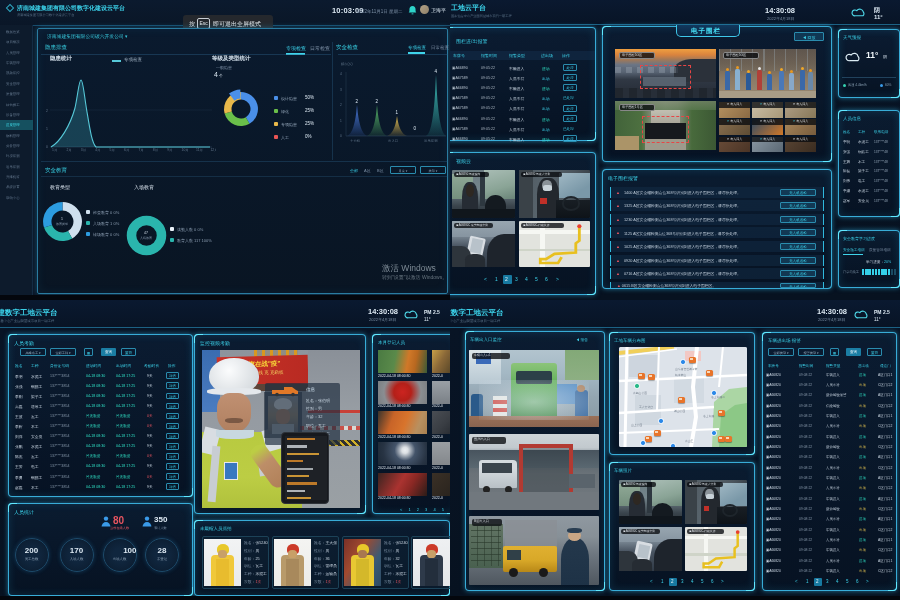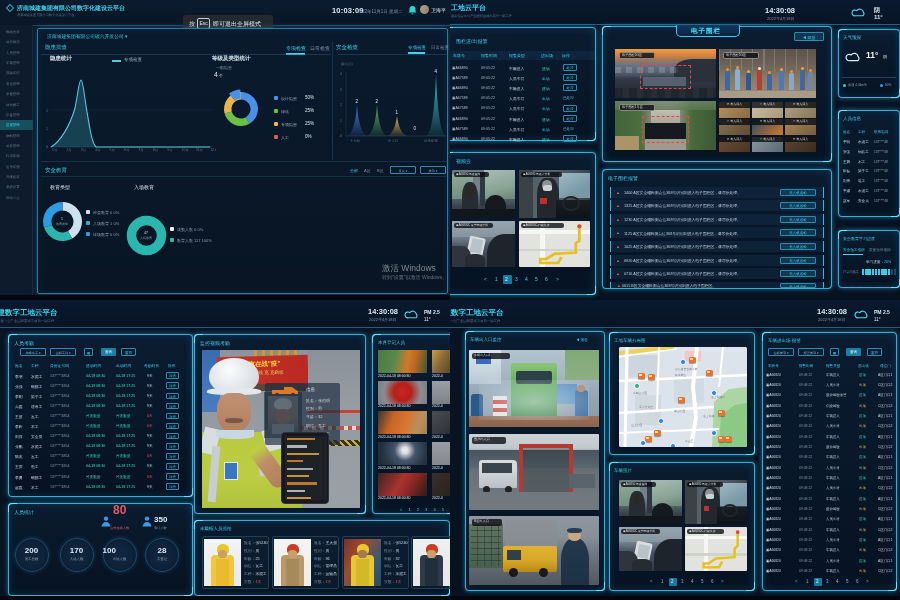--- a/index.html
+++ b/index.html
@@ -576,36 +576,36 @@
       <span style="left:86px;top:184.6px;font-size:3.6px;color:#2fe0c4;white-space:nowrap">04-18 08:30</span>
       <span style="left:116px;top:184.6px;font-size:3.6px;color:#2fe0c4;white-space:nowrap">04-18 17:25</span>
       <span style="left:147px;top:184.6px;font-size:3.6px;color:#ccd8e4">9天</span>
       <div class="bx" style="left:166px;top:183.4px;width:13px;height:6.5px;line-height:6.5px;font-size:3.4px">详情</div>
       <div class="pn2" style="left:8px;top:203px;width:185px;height:93px"></div>
       <span class="cy f5" style="left:14px;top:209px;white-space:nowrap">人员统计</span>
       <svg style="left:101px;top:216px" width="10" height="11" viewBox="0 0 10 11">
         <circle cx="5" cy="2.6" r="2.2" fill="#3a9ae8"></circle>
         <path d="M0.6 10.5 A4.4 4.4 0 0 1 9.4 10.5 Z" fill="#3a9ae8"></path>
       </svg>
-      <span class="b rd" style="left:113px;top:203px;font-size:12px">80</span>
+      <span class="b rd" style="left:113px;top:215px;font-size:10px">80</span>
       <span class="rd f3" style="left:110px;top:226px;white-space:nowrap">当前在场人数</span>
       <svg style="left:142px;top:216px" width="10" height="11" viewBox="0 0 10 11">
         <circle cx="5" cy="2.6" r="2.2" fill="#3a9ae8"></circle>
         <path d="M0.6 10.5 A4.4 4.4 0 0 1 9.4 10.5 Z" fill="#3a9ae8"></path>
       </svg>
       <span class="b wh" style="left:154px;top:215px;font-size:8px">350</span>
       <span class="gy f3" style="left:154px;top:226px;white-space:nowrap">累计人数</span>
       <div style="left:14.5px;top:238px;width:34px;height:34px;border-radius:50%;border:1px solid #1d4a6a;background:radial-gradient(circle,#10263e 30%,#0a1a2c 100%);box-shadow:0 0 4px rgba(40,140,200,.3)"></div>
       <span class="b wh" style="left:14.5px;top:246px;width:34px;text-align:center;font-size:8px">200</span>
       <span style="left:14.5px;top:257px;width:34px;text-align:center;font-size:3.4px;color:#8ca0b4">员工总数</span>
       <div style="left:59.5px;top:238px;width:34px;height:34px;border-radius:50%;border:1px solid #1d4a6a;background:radial-gradient(circle,#10263e 30%,#0a1a2c 100%);box-shadow:0 0 4px rgba(40,140,200,.3)"></div>
       <span class="b wh" style="left:59.5px;top:246px;width:34px;text-align:center;font-size:8px">170</span>
       <span style="left:59.5px;top:257px;width:34px;text-align:center;font-size:3.4px;color:#8ca0b4">入场人数</span>
       <div style="left:102.5px;top:238px;width:34px;height:34px;border-radius:50%;border:1px solid #1d4a6a;background:radial-gradient(circle,#10263e 30%,#0a1a2c 100%);box-shadow:0 0 4px rgba(40,140,200,.3)"></div>
-      <span class="b wh" style="left:102.5px;top:246px;width:34px;text-align:left;font-size:8px">100</span>
+      <span class="b wh" style="left:102.5px;top:246px;width:34px;text-align:right;font-size:8px">100</span>
       <span style="left:102.5px;top:257px;width:34px;text-align:center;font-size:3.4px;color:#8ca0b4">出场人数</span>
       <div style="left:145px;top:238px;width:34px;height:34px;border-radius:50%;border:1px solid #1d4a6a;background:radial-gradient(circle,#10263e 30%,#0a1a2c 100%);box-shadow:0 0 4px rgba(40,140,200,.3)"></div>
       <span class="b wh" style="left:145px;top:246px;width:34px;text-align:center;font-size:8px">28</span>
       <span style="left:145px;top:257px;width:34px;text-align:center;font-size:3.4px;color:#8ca0b4">未登记</span>
       <div class="pn2" style="left:194px;top:34px;width:172px;height:180px"></div>
       <span class="cy f5" style="left:200px;top:40px;white-space:nowrap">监控视频考勤</span>
       <div style="left:202px;top:50px;width:158px;height:158px;overflow:hidden;background:linear-gradient(180deg,#8d949c 0%,#959ba2 45%,#9aa0a4 100%)">
         <div style="left:0;top:0;width:18px;height:62px;background:linear-gradient(180deg,#3a6cb0,#4a7cc0)"></div>
         <div style="left:52px;top:0;width:44px;height:17px;background:repeating-linear-gradient(90deg,#d89820 0 3px,rgba(150,120,60,.25) 3px 8px)"></div>
         <div style="left:15px;top:6px;width:91px;height:29px;background:linear-gradient(95deg,#c83228,#b82a22);transform:rotate(-1.5deg)"></div>

